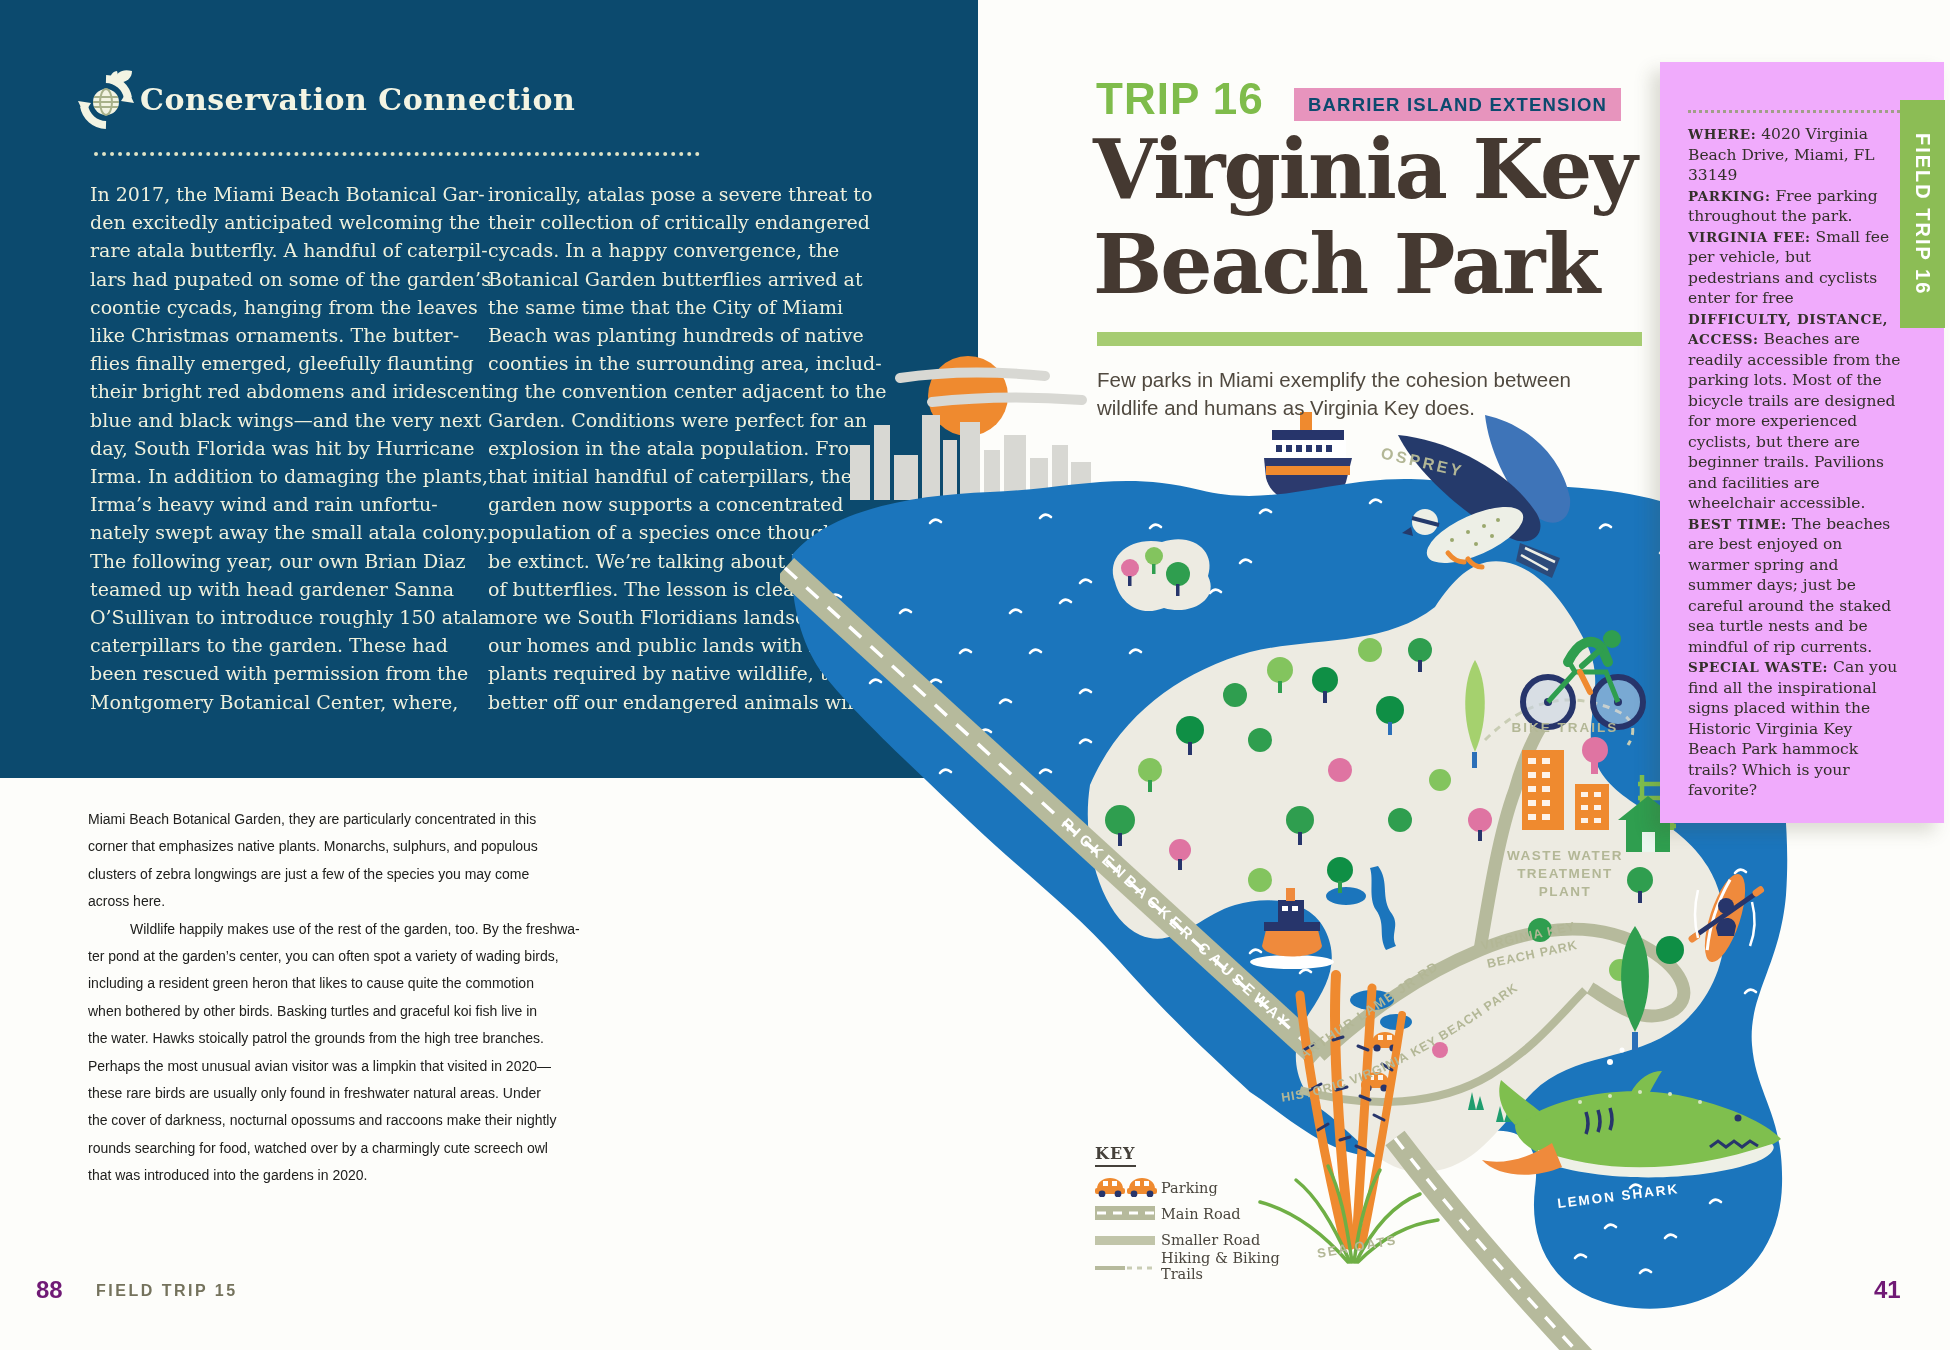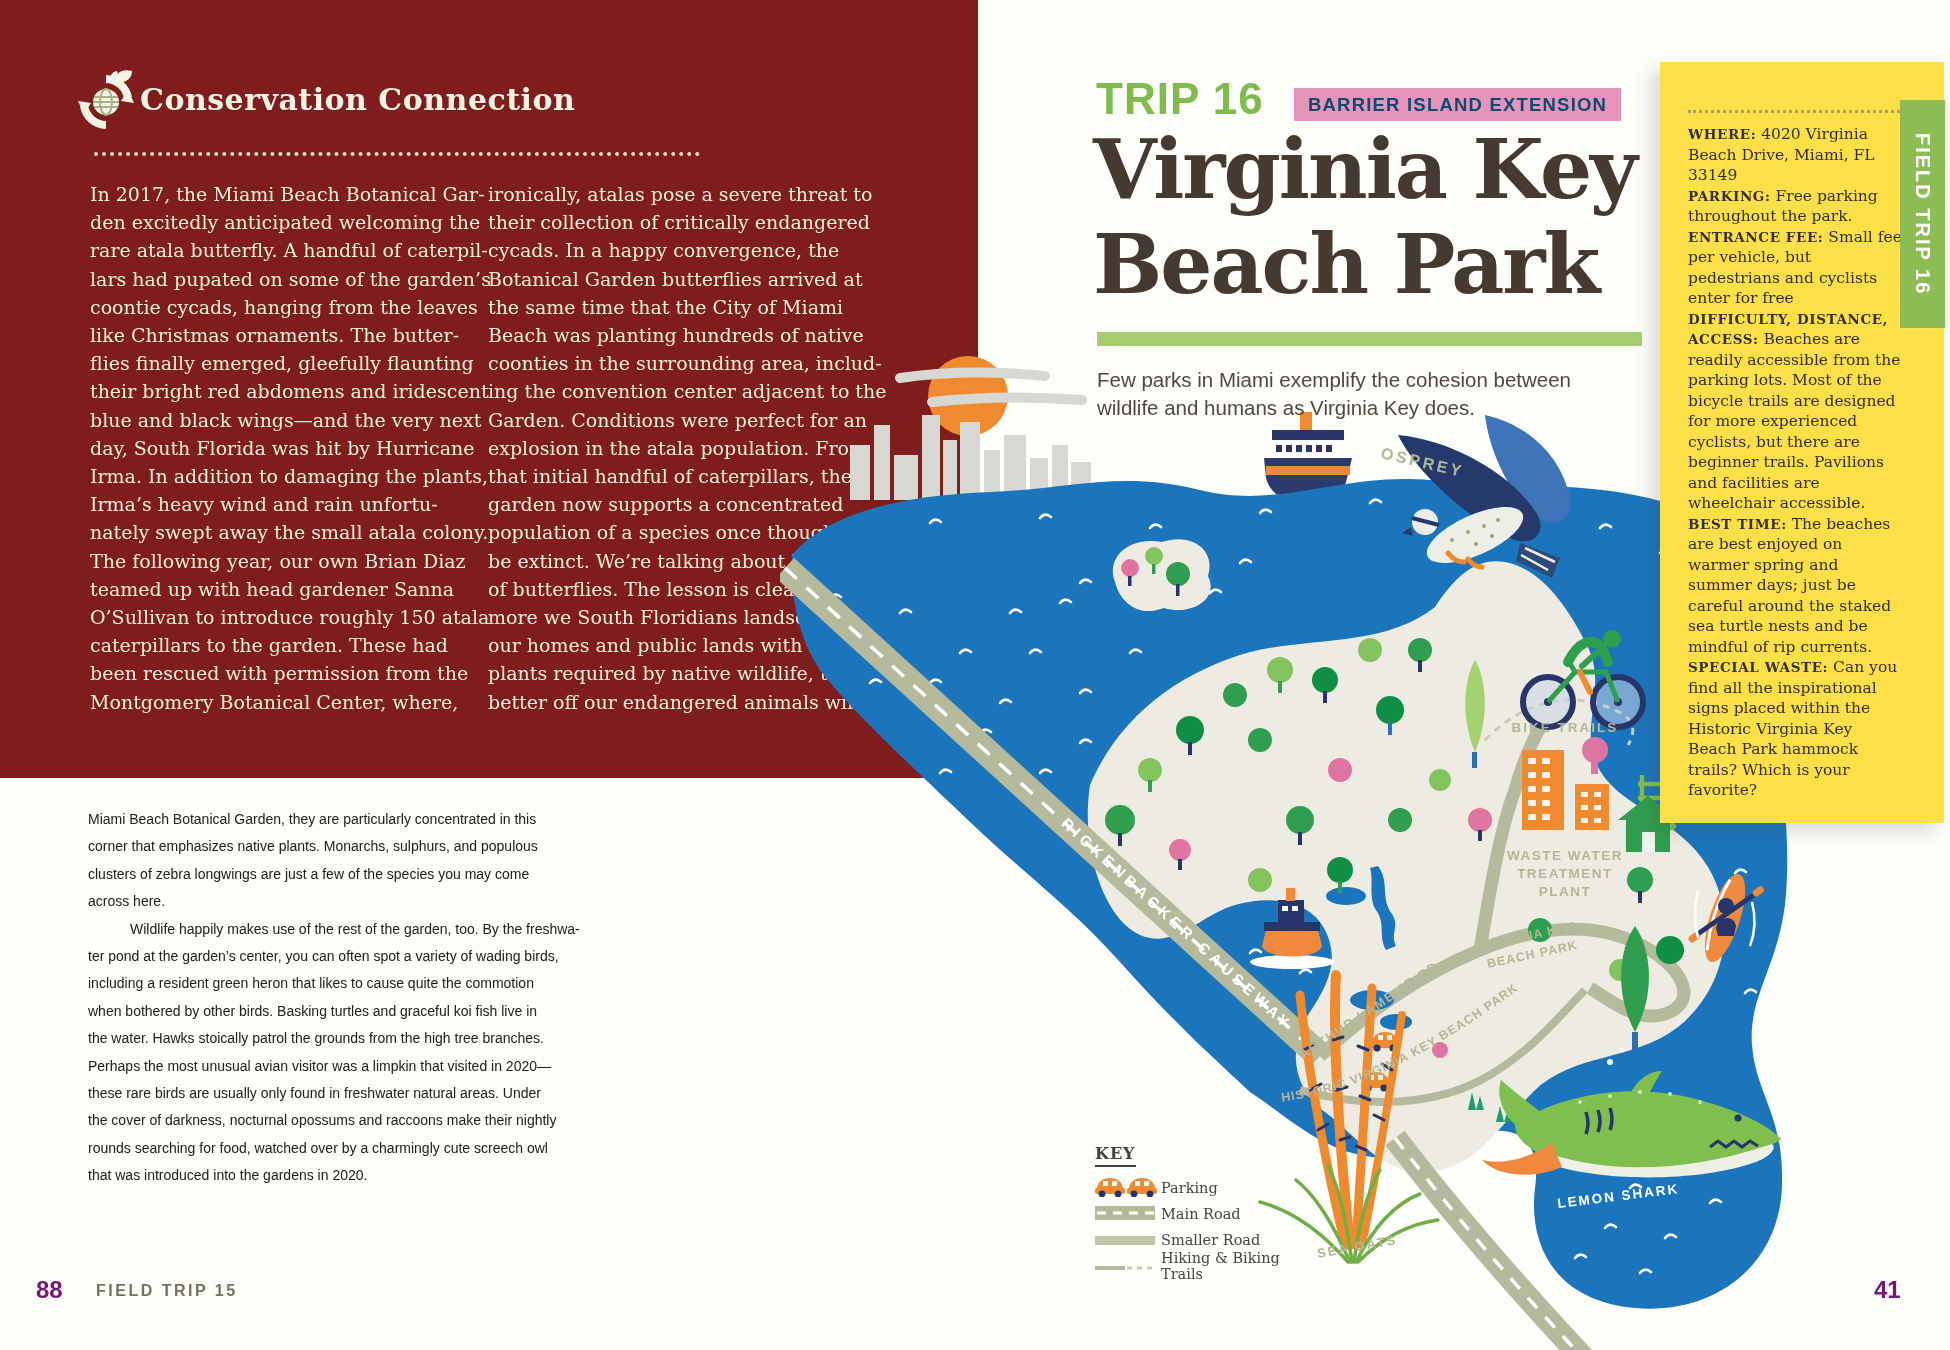--- a/index.html
+++ b/index.html
@@ -1,21 +1,21 @@
 <!DOCTYPE html>
 <html><head>
 <meta charset="utf-8">
 <style>
   html,body{margin:0;padding:0;background:#e8e8e4;}
   .page{position:relative;width:1950px;height:1350px;background:#fdfdfa;overflow:hidden;
         font-family:"Liberation Sans",sans-serif;}
   .abs{position:absolute;}
 
   
-  .greenbox{left:0;top:0;width:978px;height:778px;background:#7f1d1d;}
+  .greenbox{left:0;top:0;width:978px;height:778px;background:#0c4a6e;}
   .cc-title{left:140px;top:82px;font-family:"DejaVu Serif",serif;font-weight:bold;
             font-size:30px;letter-spacing:.5px;color:#f3f4e3;}
   .cc-dots{left:94px;top:152px;width:606px;border-top:4px dotted #dfe3c6;}
   .cc-col{top:180px;width:430px;font-family:"DejaVu Serif",serif;font-size:19px;
           line-height:28.2px;color:#eef0dc;white-space:pre-line;}
   .cc-col1{left:90px;} .cc-col2{left:488px;}
   .body-par{left:88px;top:806px;width:700px;font-size:14px;line-height:27.4px;color:#20201e;}
   .body-par p{margin:0;white-space:pre-line;}
   .body-par p.ind{text-indent:42px;}
   .foot-num{font-weight:bold;font-size:24px;color:#701a75;}
@@ -24,21 +24,21 @@
   
   .trip-label{left:1096px;top:74px;font-size:44px;font-weight:bold;letter-spacing:1px;color:#7fbc4b;}
   .badge{left:1294px;top:88px;height:33px;line-height:33px;padding:0 14px;background:#e794bd;
          color:#0c4a6e;font-weight:bold;font-size:18.5px;letter-spacing:1.2px;}
   .big-title{left:1093px;top:122px;font-family:"DejaVu Serif",serif;font-weight:bold;
              font-size:82px;line-height:95px;letter-spacing:-2px;color:#453931;white-space:pre-line;}
   .greenbar{left:1097px;top:332px;width:545px;height:14px;background:#a6cc72;}
   .subtitle{left:1097px;top:366px;font-size:20.5px;line-height:28px;color:#50493f;white-space:pre-line;}
 
   
-  .sidebar{left:1660px;top:62px;width:284px;height:761px;background:#fde047;
+  .sidebar{left:1660px;top:62px;width:284px;height:761px;background:#f0abfc;
            box-shadow:-9px 9px 16px rgba(70,70,45,.18);}
   .sb-dots{position:absolute;left:28px;top:48px;width:212px;border-top:3px dotted #a19e88;}
   .sb-body{position:absolute;left:28px;top:62px;width:214px;font-family:"DejaVu Serif",serif;
            font-size:15.5px;line-height:20.5px;color:#33302a;}
   .sb-item{margin:0;}
   .sb-label{font-weight:bold;font-size:13.5px;letter-spacing:.6px;}
   .side-tab{left:1900px;top:100px;width:45px;height:228px;background:#8cbd55;color:#fff;
             font-weight:bold;font-size:20px;letter-spacing:2px;writing-mode:vertical-rl;
             display:flex;align-items:center;justify-content:center;}
 
@@ -505,21 +505,21 @@
       <text x="778" y="858" font-size="13.5" letter-spacing="2" fill="#fff" transform="rotate(-7 778 858)">LEMON SHARK</text>
       <text x="538" y="908" font-size="13" letter-spacing="2" fill="#b3b796" transform="rotate(-10 538 908)">SEA OATS</text>
     </g>
   </svg>
 
   <div class="abs sidebar">
     <div class="sb-dots"></div>
     <div class="sb-body">
       <p class="sb-item"><span class="sb-label">WHERE:</span> <span>4020 Virginia Beach Drive, Miami, FL 33149</span></p>
       <p class="sb-item"><span class="sb-label">PARKING:</span> <span>Free parking throughout the park.</span></p>
-      <p class="sb-item"><span class="sb-label">ENTRANCE FEE:</span> <span>Small fee per vehicle, but pedestrians and cyclists enter for free</span></p>
+      <p class="sb-item"><span class="sb-label">VIRGINIA FEE:</span> <span>Small fee per vehicle, but pedestrians and cyclists enter for free</span></p>
       <p class="sb-item"><span class="sb-label">DIFFICULTY, DISTANCE, ACCESS:</span> <span>Beaches are readily accessible from the parking lots. Most of the bicycle trails are designed for more experienced cyclists, but there are beginner trails. Pavilions and facilities are wheelchair accessible.</span></p>
       <p class="sb-item"><span class="sb-label">BEST TIME:</span> <span>The beaches are best enjoyed on warmer spring and summer days; just be careful around the staked sea turtle nests and be mindful of rip currents.</span></p>
       <p class="sb-item"><span class="sb-label">SPECIAL WASTE:</span> <span>Can you find all the inspirational signs placed within the Historic Virginia Key Beach Park hammock trails? Which is your favorite?</span></p>
     </div>
   </div>
 
   <div class="abs side-tab">FIELD TRIP 16</div>
 
   <div class="abs trip-label">TRIP 16</div>
   <div class="abs badge">BARRIER ISLAND EXTENSION</div>

